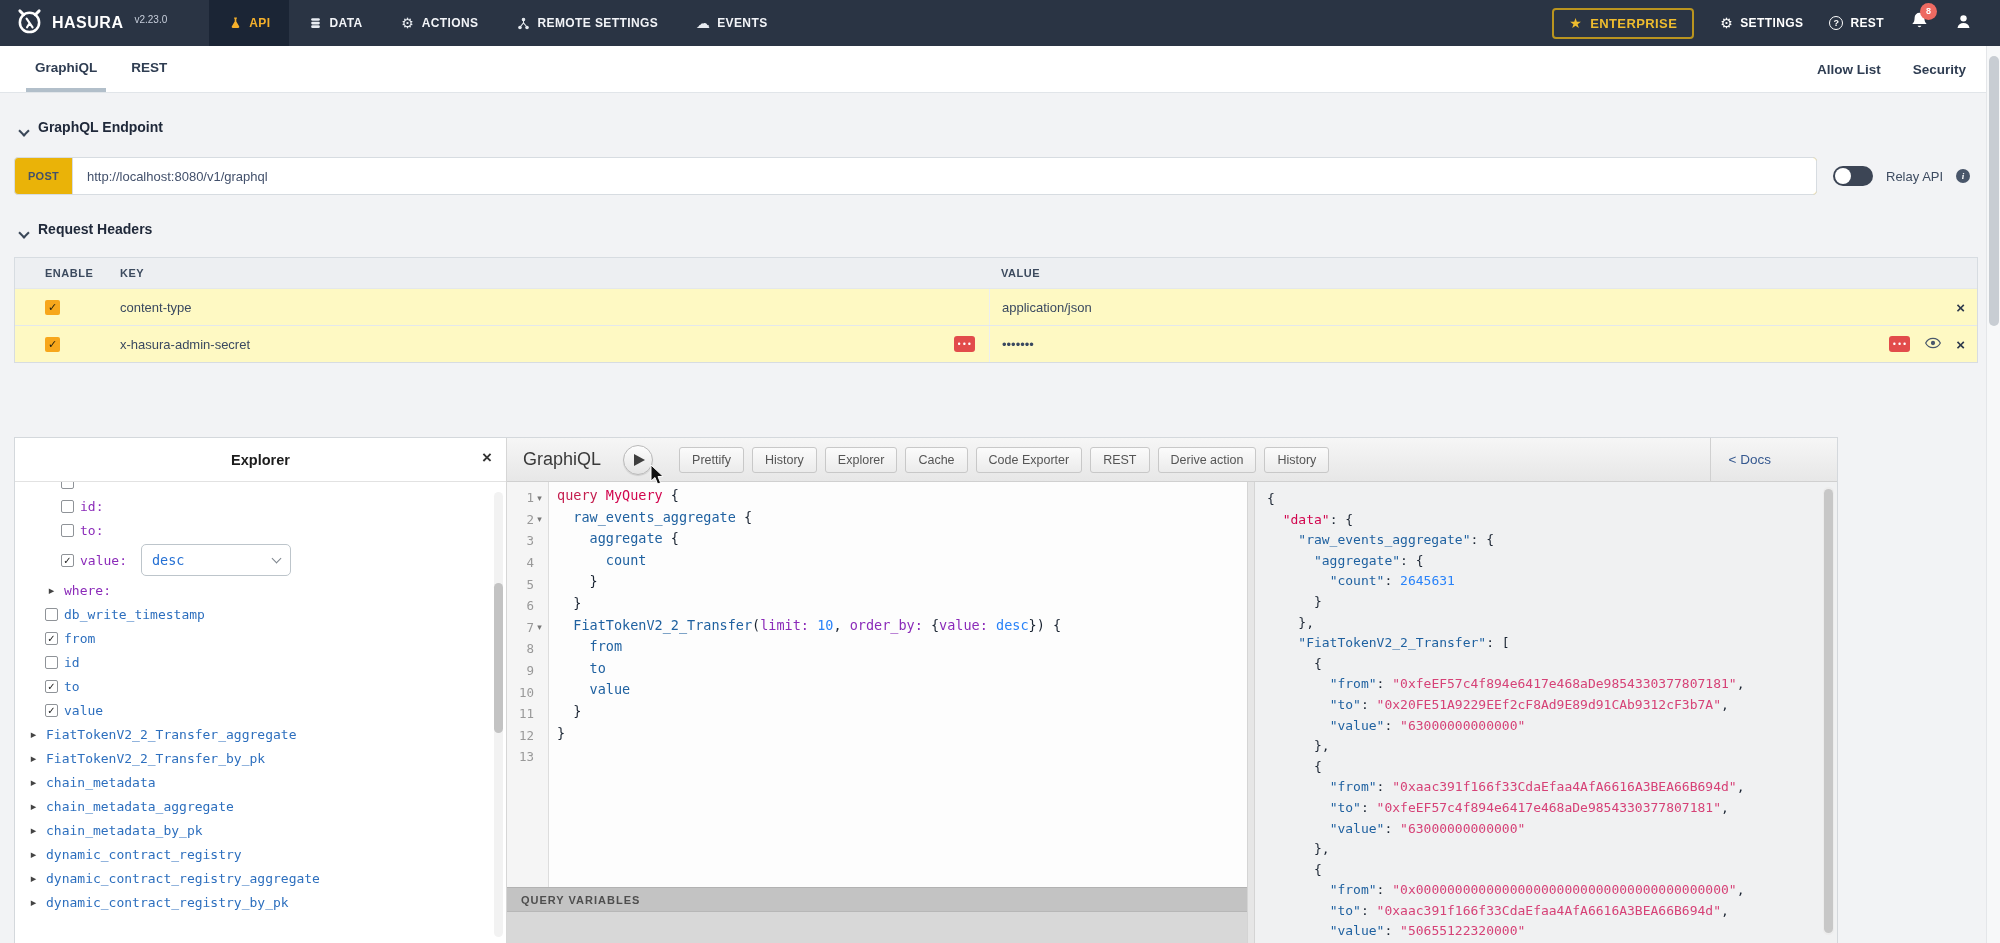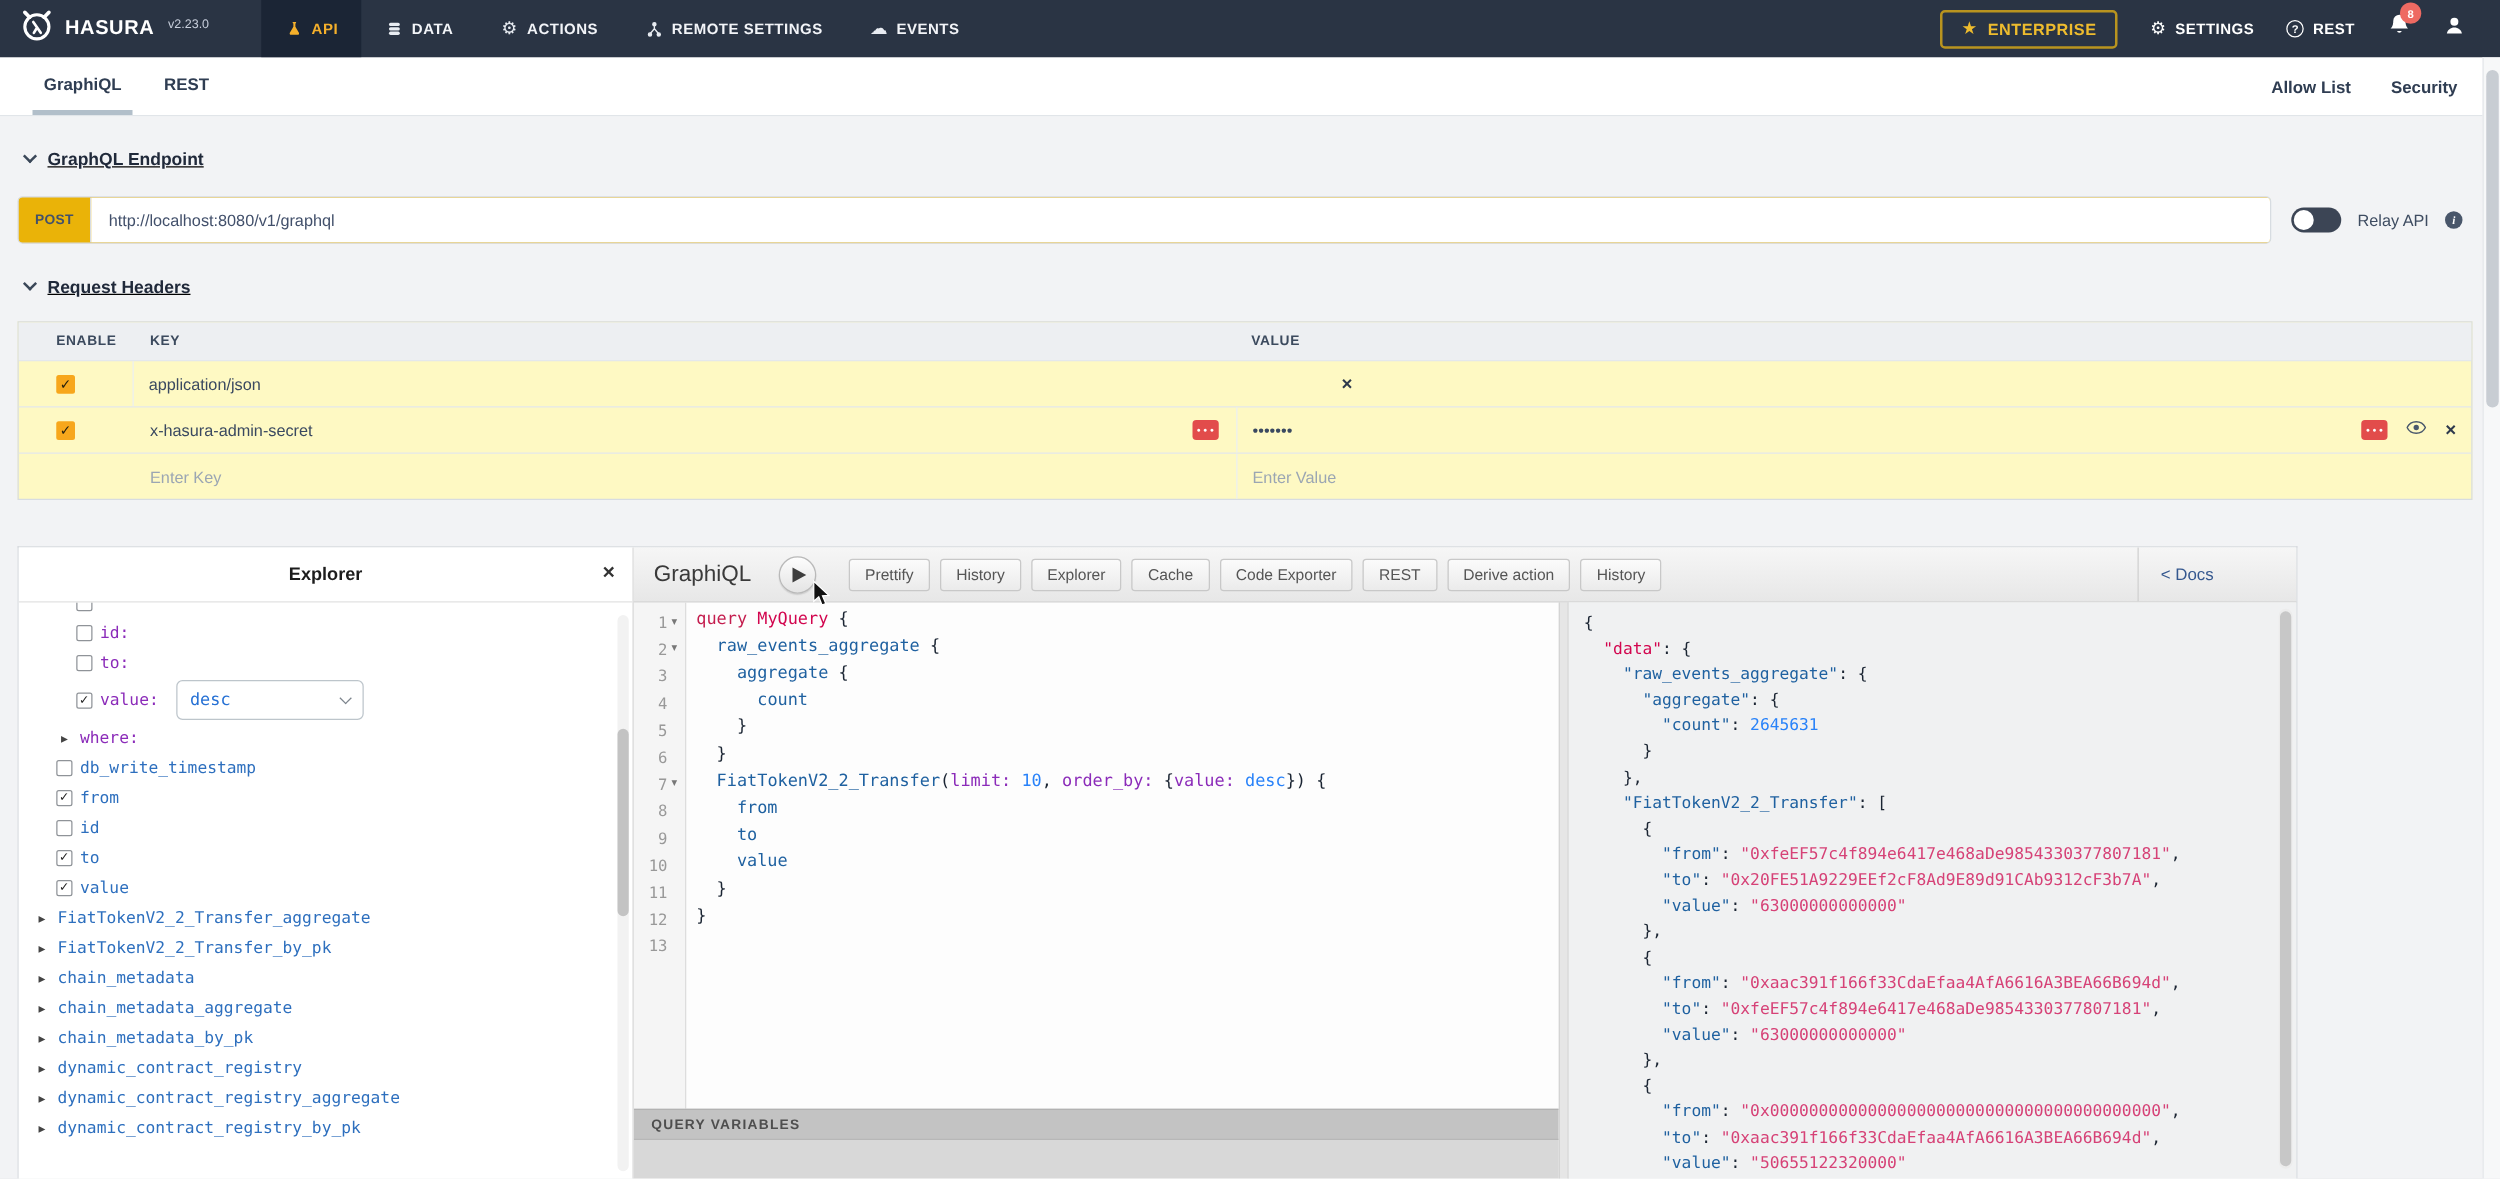--- a/index.html
+++ b/index.html
@@ -37,21 +37,21 @@
     border-bottom:1px solid #e1e5e9; display:flex; align-items:stretch; }
   .tabs-left{ display:flex; margin-left:26px; }
   .tab{ display:flex; align-items:center; padding:0 9px; margin-right:16px; font-size:13.5px; font-weight:bold;
     color:#2f3d52; border-bottom:4px solid transparent; cursor:pointer; }
   .tab.active{ border-bottom-color:#b2bfca; }
   .tabs-right{ margin-left:auto; display:flex; align-items:center; gap:32px; padding-right:34px; }
   .tab-right-link{ font-size:13.5px; font-weight:bold; color:#2f3d52; cursor:pointer; }
 
   
   .content{ position:absolute; top:93px; left:0; right:14px; }
-  .sec-head{ display:flex; align-items:center; gap:10px; margin:26px 0 0 20px;text-decoration:underline; }
+  .sec-head{ display:flex; align-items:flex-end; gap:10px; margin:26px 0 0 20px; }
   .chev{ width:8px; height:8px; border-left:2px solid #3a4758; border-bottom:2px solid #3a4758;
     transform:rotate(-45deg); margin-top:-4px; }
   .sec-title{ font-size:14px; font-weight:bold; color:#20293a; }
   .endpoint-line{ display:flex; align-items:center; margin:22px 0 0 14px; }
   .endpoint-row{ display:flex; width:1803px; height:38px; background:#eab308; border:1px solid #d7dce1; border-radius:4px; overflow:hidden; }
   .method{ width:58px; display:flex; align-items:center; justify-content:center; font-size:11px; font-weight:bold;
     color:#43516a; border-right:1px solid #d7dce1; letter-spacing:.3px; }
   .url-input{ flex:1; border:none; outline:none; padding:0 14px; font-size:13px; color:#42506b;
     font-family:"Liberation Sans",sans-serif; background:#fff; }
   .relay-cluster{ display:flex; align-items:center; gap:13px; margin-left:16px; }
@@ -300,20 +300,23 @@
           </div>
         <div class="col-value">
             <span class="th">VALUE</span>
           </div>
       </div>
       <div id="hdr-rows">
           <div class="hdr-row">
             <div class="col-enable">
               <span class="amber-check">✓</span>
             </div>
+            <div class="col-key">
+              <span class="cell-text">content-type</span>
+            </div>
             <div class="col-value">
               <span class="cell-text">application/json</span>
               <span class="val-actions">
                 <span class="x-btn">×</span>
               </span>
             </div>
           </div>
           <div class="hdr-row">
             <div class="col-enable">
               <span class="amber-check">✓</span>
@@ -328,29 +331,20 @@
                 <span class="red-badge">•••</span>
                 <span><svg width="16" height="12" viewBox="0 0 24 16">
                     <path d="M12 1C6 1 2.3 5.4 1 8c1.3 2.6 5 7 11 7s9.7-4.4 11-7c-1.3-2.6-5-7-11-7z" fill="none" stroke="#49586c" stroke-width="1.8"></path>
                     <circle cx="12" cy="8" r="3.2" fill="#49586c"></circle>
                   </svg></span>
                 <span class="x-btn">×</span>
               </span>
             </div>
           </div>
         </div>
-      <div class="hdr-row">
-        <div class="col-enable"></div>
-        <div class="col-key">
-          <input class="ghost-input" placeholder="Enter Key" style="">
-        </div>
-        <div class="col-value">
-          <input class="ghost-input" placeholder="Enter Value" style="">
-        </div>
-      </div>
     </div>
   </div>
 
   <div class="gql">
 
     <aside class="explorer">
       <div class="explorer-head">
         <span class="explorer-title">Explorer</span>
         <span class="explorer-close">×</span>
       </div>

